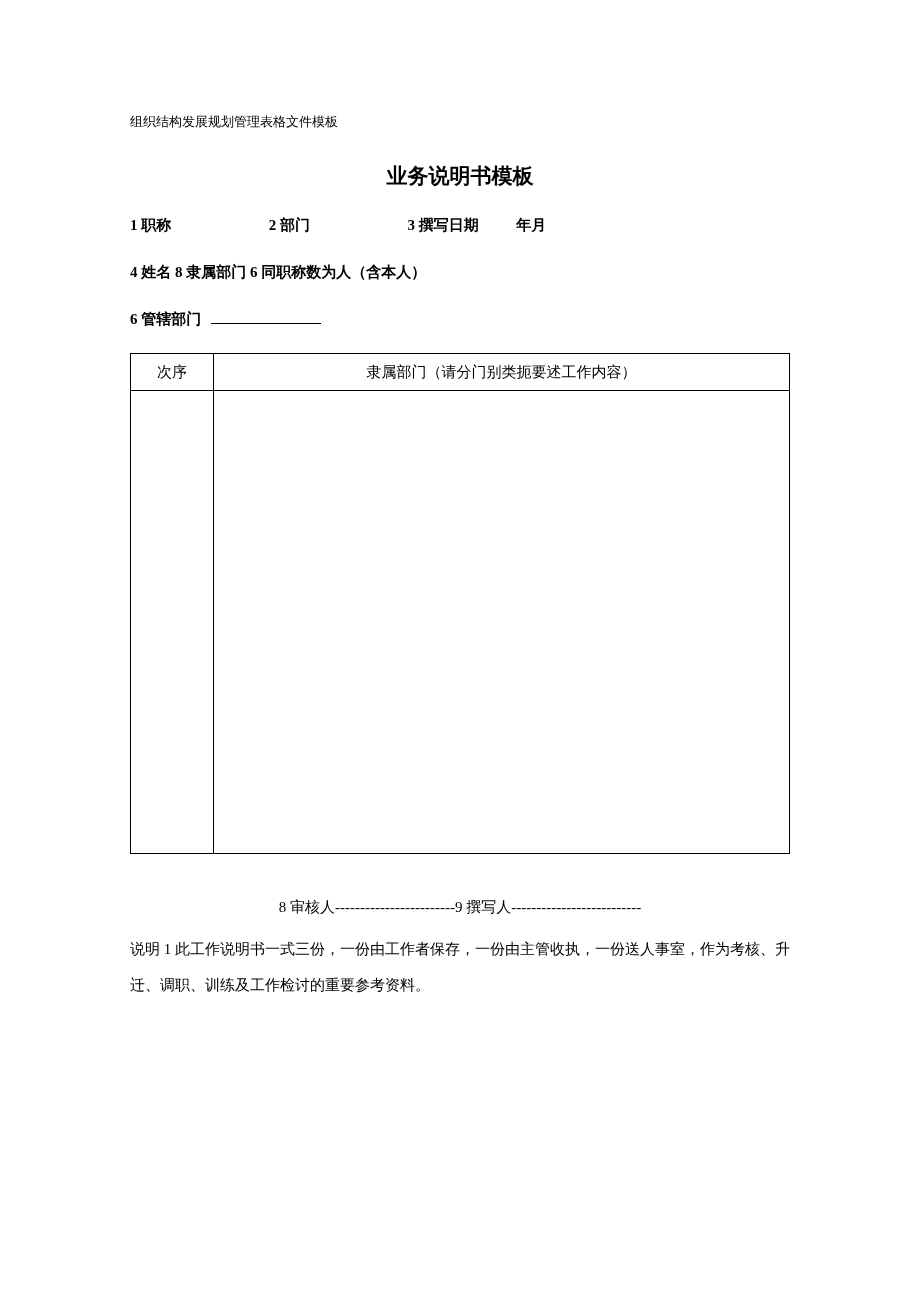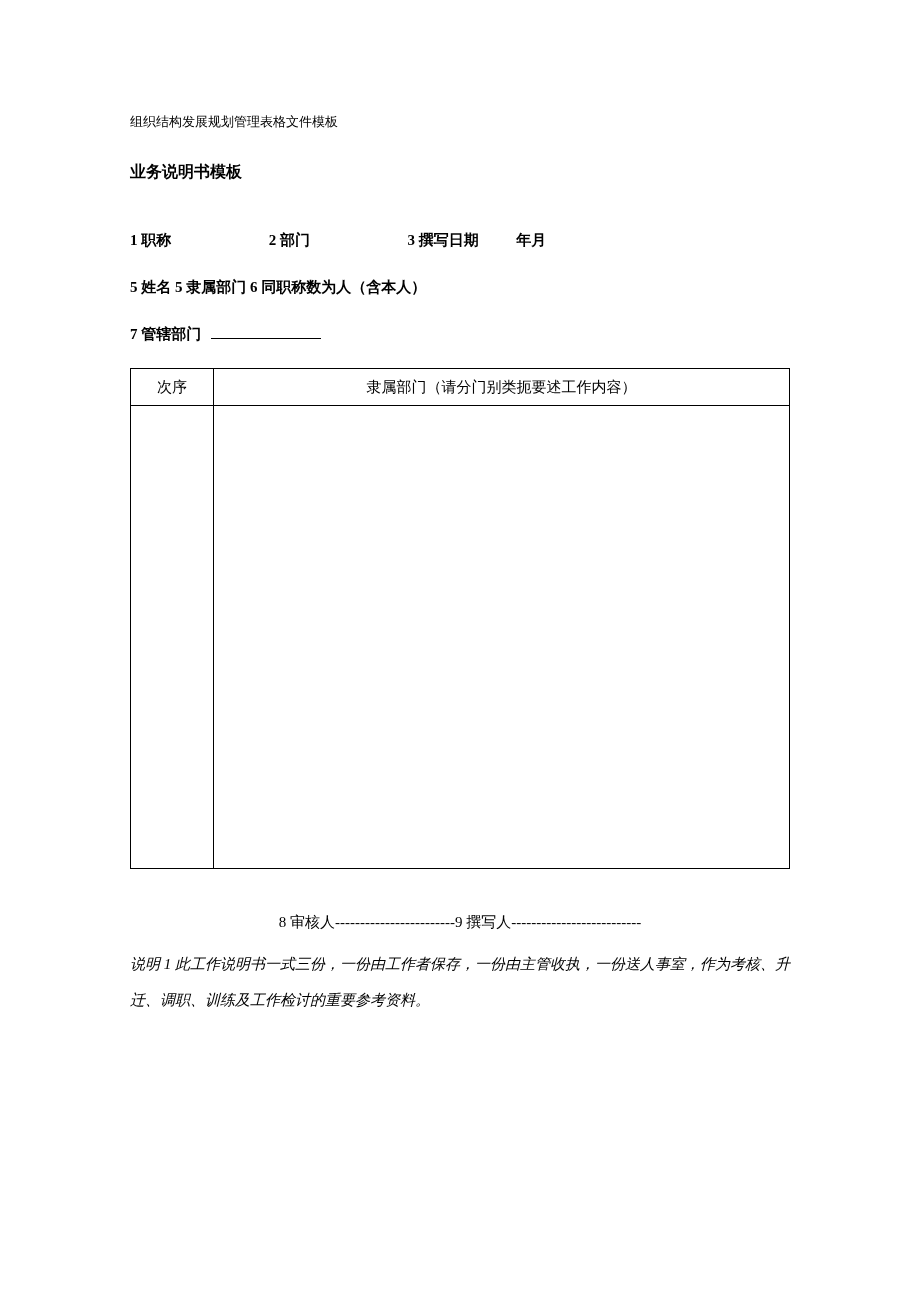--- a/index.html
+++ b/index.html
@@ -11,24 +11,24 @@
     margin: 0;
     padding: 110px 130px 0 130px;
     width: 920px;
     box-sizing: border-box;
   }
   .header {
     font-size: 13px;
     margin-bottom: 25px;
   }
   .title {
-    text-align: left;
-    font-size: 16px;
+    text-align: center;
+    font-size: 21px;
     font-weight: bold;
-    margin-bottom: 40px;
+    margin-bottom: 16px;
   }
   .row {
     margin-bottom: 20px;
     font-weight: bold;
   }
   .row .field-label {
     display: inline;
   }
   .gap-mid { display:inline-block; width:90px; }
   .gap-small { display:inline-block; width:30px; }
@@ -59,46 +59,45 @@
     margin-top: 40px;
     text-align: center;
     white-space: nowrap;
     letter-spacing: 0;
     font-family: Liberation Serif, serif;
   }
   .sig .dashes { letter-spacing: 0; }
   .notes {
     margin-top: 10px;
     line-height: 2.4;
-    font-style: italic;
   }
 </style>
 </head>
 <body>
 
 <div class="header">组织结构发展规划管理表格文件模板</div>
 
 <div class="title">业务说明书模板</div>
 
 <div class="row">
   <span class="field-label">1 职称</span>
   <span class="gap-mid"></span>
   <span class="field-label">2 部门</span>
   <span class="gap-mid"></span>
   <span class="field-label">3 撰写日期</span>
   <span class="gap-small"></span>
   <span class="field-label">年月</span>
 </div>
 
 <div class="row">
-  <span class="field-label">5 姓名 5 隶属部门 6 同职称数为人（含本人）</span>
+  <span class="field-label">4 姓名 8 隶属部门 6 同职称数为人（含本人）</span>
 </div>
 
 <div class="row">
-  <span class="field-label">7 管辖部门</span>
+  <span class="field-label">6 管辖部门</span>
   <span class="underline"></span>
 </div>
 
 <table>
   <tbody>
       <tr>
     <th class="col1">次序</th>
     <th class="col2">隶属部门（请分门别类扼要述工作内容）</th>
   </tr>
   <tr>

